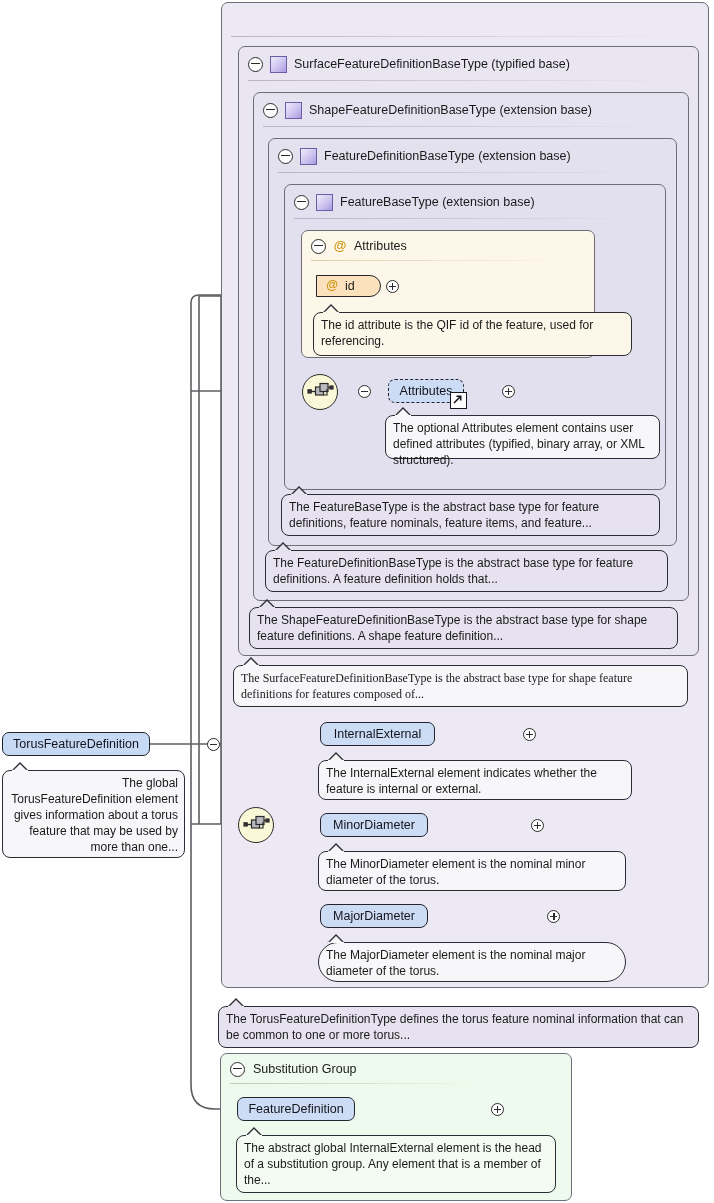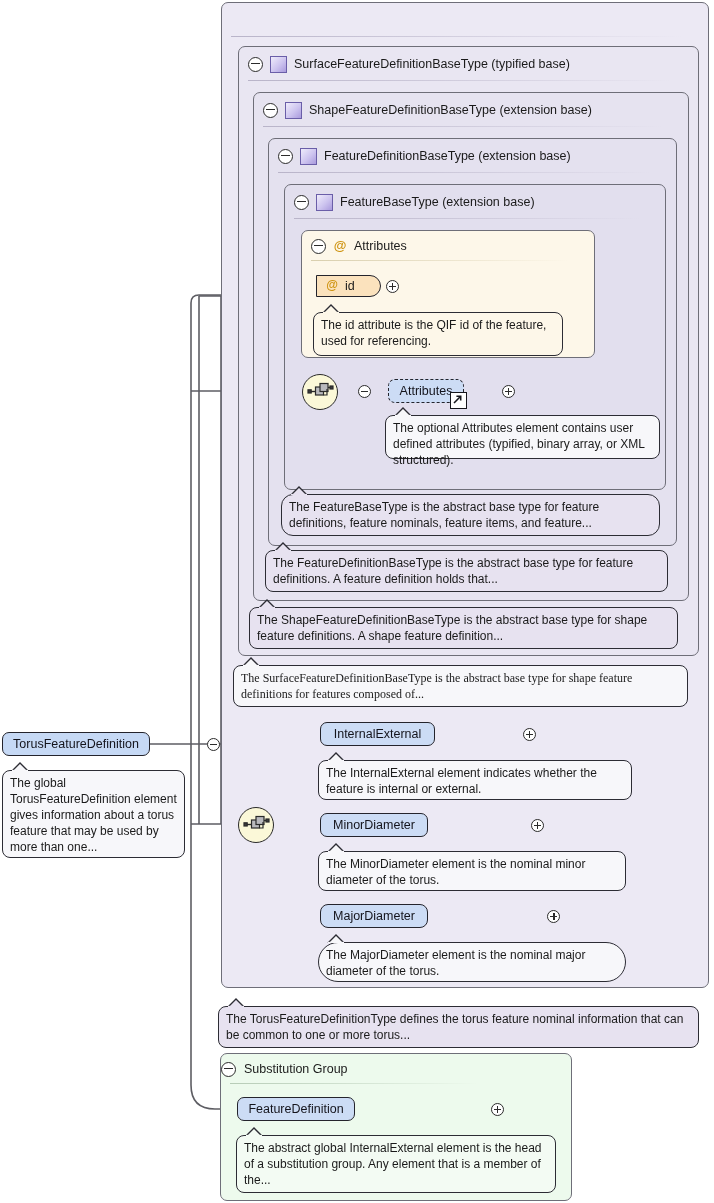--- a/index.html
+++ b/index.html
@@ -76,21 +76,21 @@
   }
 
   
   .subpanel{
     position:absolute;box-sizing:border-box;
     border:1.5px solid #6e6e78;border-radius:7px;
     background:#edfaed;
   }
   .subpanel > .hdr{
     position:absolute;left:0;top:0;right:0;height:30px;
-    display:flex;align-items:center;gap:8px;
+    display:flex;align-items:center;gap:8px;padding-left:9px;
     box-sizing:border-box;
   }
   .subpanel > .hdrline{
     position:absolute;left:9px;height:1px;top:29px;
     background:linear-gradient(to right,#b7ccb7,rgba(183,204,183,0));
   }
 
   
   .elbox{
     position:absolute;box-sizing:border-box;height:24px;
@@ -237,21 +237,21 @@
   </div>
   <div class="hdrline" style="width:258px;"></div>
 </div>
 
 <div class="attrbox" style="left:316px;top:275px;width:65px;">
   <span class="atglyph">@</span>
   <span>id</span>
 </div>
 <span class="circ plus abs" style="left:386px;top:280px;"></span>
 
-<div class="doc cream" style="left:313px;top:312px;width:250px;height:44px;">
+<div class="doc cream" style="left:313px;top:312px;width:319px;height:44px;">
   <div class="notch" style="left:8px;top:-9px;">
     <svg width="20" height="10" viewBox="0 0 20 10">
       <path d="M1 9 L9 1 L17 9" fill="#fdf7e9" stroke="#2c2c34" stroke-width="1.4"></path>
       <path d="M1 9 H17" stroke="#fdf7e9" stroke-width="2.2"></path>
     </svg>
   </div>
   <span>The id attribute is the QIF id of the feature, used for referencing.</span>
 </div>
 
 
@@ -287,21 +287,21 @@
     <svg width="20" height="10" viewBox="0 0 20 10">
       <path d="M1 9 L9 1 L17 9" fill="#f7f7fa" stroke="#2c2c34" stroke-width="1.4"></path>
       <path d="M1 9 H17" stroke="#f7f7fa" stroke-width="2.2"></path>
     </svg>
   </div>
   <span>The optional Attributes element contains user defined attributes (typified, binary array, or XML structured).</span>
 </div>
 
 
 
-<div class="doc lav" style="left:281px;top:494px;width:379px;height:42px;border-radius:12px;">
+<div class="doc lav" style="left:281px;top:494px;width:379px;height:42px;">
   <div class="notch" style="left:8px;top:-9px;">
     <svg width="20" height="10" viewBox="0 0 20 10">
       <path d="M1 9 L9 1 L17 9" fill="#e7e2f0" stroke="#2c2c34" stroke-width="1.4"></path>
       <path d="M1 9 H17" stroke="#e7e2f0" stroke-width="2.2"></path>
     </svg>
   </div>
   <span>The FeatureBaseType is the abstract base type for feature definitions, feature nominals, feature items, and feature...</span>
 </div>
 
 <div class="doc lav" style="left:265px;top:550px;width:403px;height:42px;">
@@ -334,21 +334,21 @@
   <span>The SurfaceFeatureDefinitionBaseType is the abstract base type for shape feature definitions for features composed of...</span>
 </div>
 
 
 
 <div class="elbox root" style="left:2px;top:732px;width:148px;">
   <span>TorusFeatureDefinition</span>
 </div>
 <span class="circ abs" style="left:158px;top:738px;"></span>
 
-<div class="doc" style="left:2px;top:770px;width:183px;height:88px;">
+<div class="doc" style="left:2px;top:770px;width:183px;height:88px;text-align:right;">
   <div class="notch" style="left:8px;top:-9px;">
     <svg width="20" height="10" viewBox="0 0 20 10">
       <path d="M1 9 L9 1 L17 9" fill="#f7f7fa" stroke="#2c2c34" stroke-width="1.4"></path>
       <path d="M1 9 H17" stroke="#f7f7fa" stroke-width="2.2"></path>
     </svg>
   </div>
   <span>The global TorusFeatureDefinition element gives information about a torus feature that may be used by more than one...</span>
 </div>
 
 

